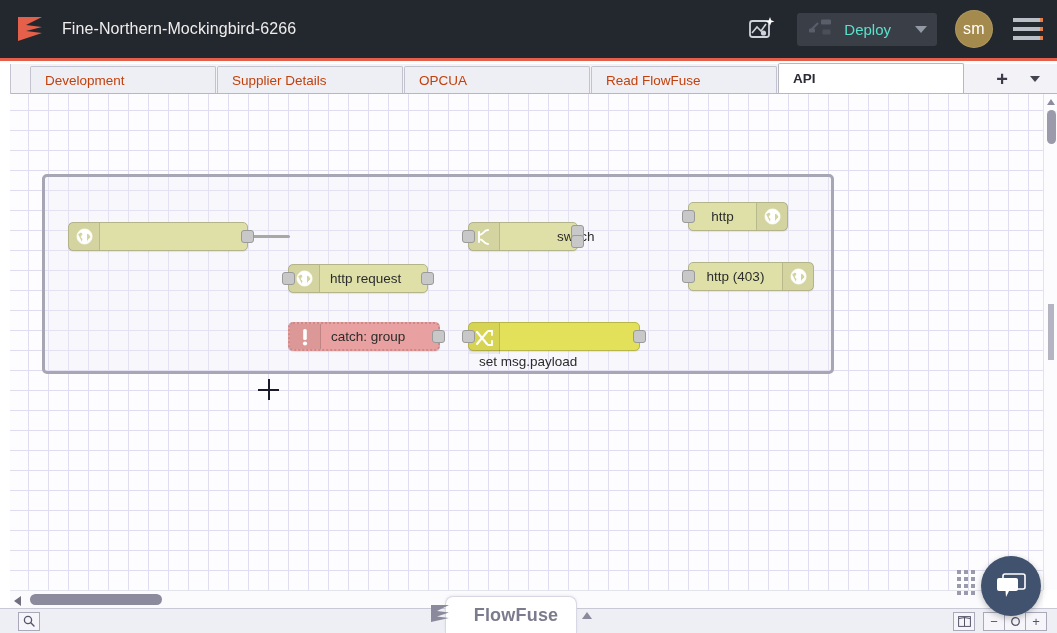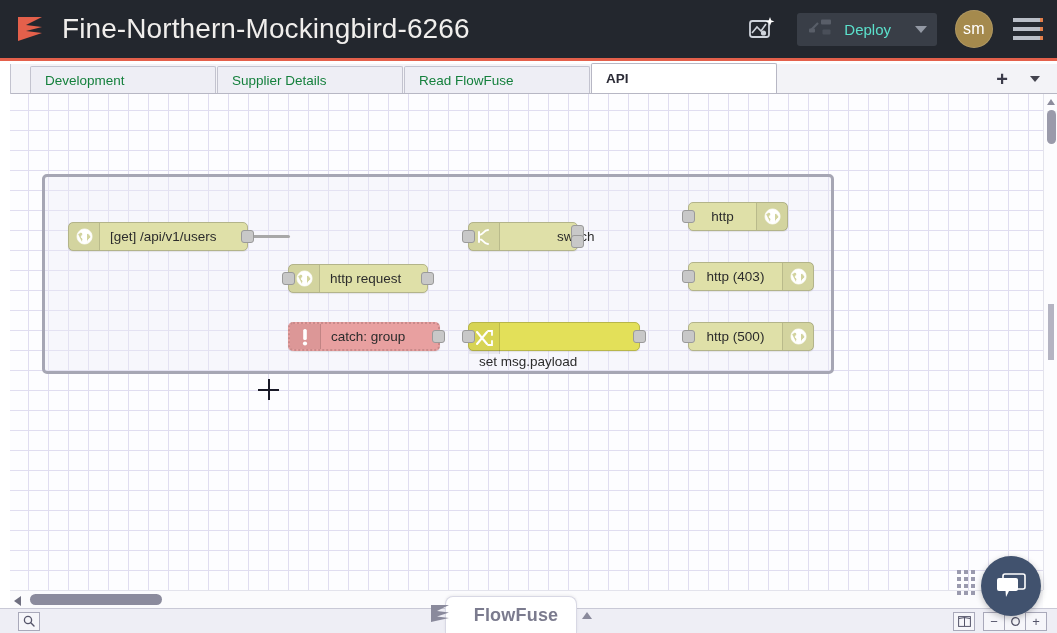--- a/index.html
+++ b/index.html
@@ -17,21 +17,21 @@
     border-bottom: 3px solid #e4604b;
     display: flex; align-items: center;
   }
   #brand-logo {
     margin-left: 16px; width: 30px; height: 28px;
     position: relative; flex: 0 0 auto;
   }
   #brand-logo svg { display: block; }
   #app-title {
     margin-left: 16px;
-    color: #f0eeec; font-size: 28px; font-weight: normal;
+    color: #f0eeec; font-size: 16px; font-weight: normal;
     letter-spacing: .1px; white-space: nowrap;
   }
   #header-right {
     margin-left: auto; display: flex; align-items: center; gap: 0;
     padding-right: 14px;
   }
   #assistant-btn {
     width: 44px; height: 44px; display: flex; align-items: center; justify-content: center;
     cursor: pointer;
   }
@@ -83,21 +83,21 @@
   #tabstrip::before {
     content: ""; position: absolute; left: 0; top: 0; width: 10px; height: 30px;
     background: #fff; border-right: 1px solid #c3c3cf;
   }
   #tabs-wrap { display: flex; align-items: flex-end; margin-left: 30px; }
   .tab {
     height: 27px; min-width: 186px; padding: 0 14px;
     background: #eeeef5; border: 1px solid #c3c3cf; border-bottom: none;
     border-radius: 2px 2px 0 0;
     display: flex; align-items: center;
-    color: #15803d; font-size: 13.5px;
+    color: #c2410c; font-size: 13.5px;
     margin-right: 1px; cursor: pointer; white-space: nowrap;
   }
   .tab.active {
     background: #fff; color: #2b2b36; font-weight: bold;
     height: 30px; border-color: #b7b7c4;
   }
   #tab-actions {
     margin-left: auto; display: flex; align-items: center; height: 29px;
     padding-right: 8px; gap: 4px;
   }
@@ -319,20 +319,21 @@
         <i></i>
     </div>
 
   </div>
 </div>
 
 <div id="tabstrip">
   <div id="tabs-wrap">
     <div class="tab">Development</div>
     <div class="tab">Supplier Details</div>
+    <div class="tab">OPCUA</div>
     <div class="tab">Read FlowFuse</div>
     <div class="tab active">API</div>
   </div>
   <div id="tab-actions">
     <div id="tab-add">+</div>
     <div id="tab-menu">
       <span class="caret-sm"></span>
     </div>
   </div>
 </div>
@@ -358,21 +359,20 @@
       <path d="M631.5 242.5 C 650 242.5, 660 242.5, 678 242.5"></path>
     </g>
   </svg>
 
   <div class="node yellow" style="left:58px;top:128px;width:180px;">
     <div class="node-icon">
       <svg width="17" height="17" viewBox="0 0 17 17">
           <path d="M8.5 1 A7.5 7.5 0 1 0 8.6 1 Z M2 6 L5 4 L7 6 L5 9 L7 11 L6 14 M11 2 L10 5 L13 6 L15 9 L12 12 L11 15" fill="#fff" stroke="#fff" stroke-width=".8"></path>
         </svg>
     </div>
-    <div class="node-label">[get] /api/v1/users</div>
     <div class="port out"></div>
   </div>
 
   <div class="node yellow" style="left:278px;top:128px;width:140px;margin-top:42px;">
     <div class="node-icon">
       <svg width="17" height="17" viewBox="0 0 17 17">
           <path d="M8.5 1 A7.5 7.5 0 1 0 8.6 1 Z M2 6 L5 4 L7 6 L5 9 L7 11 L6 14 M11 2 L10 5 L13 6 L15 9 L12 12 L11 15" fill="#fff" stroke="#fff" stroke-width=".8"></path>
         </svg>
     </div>
     <div class="node-label">http request</div>
@@ -429,29 +429,20 @@
         <path d="M2 3 L12 15 M12 3 L2 15" stroke="#fff" stroke-width="2.1" fill="none" stroke-linecap="round"></path>
         <path d="M13 2 L17 2 L17 6" stroke="#fff" stroke-width="1.8" fill="none" stroke-linecap="round"></path>
         <path d="M13 16 L17 16 L17 12" stroke="#fff" stroke-width="1.8" fill="none" stroke-linecap="round"></path>
       </svg>
     </div>
     <div class="node-label">set msg.payload</div>
     <div class="port in"></div>
     <div class="port out"></div>
   </div>
 
-  <div class="node yellow" style="left:678px;top:228px;width:126px;">
-    <div class="node-label center">http (500)</div>
-    <div class="node-icon right">
-      <svg width="17" height="17" viewBox="0 0 17 17">
-          <path d="M8.5 1 A7.5 7.5 0 1 0 8.6 1 Z M2 6 L5 4 L7 6 L5 9 L7 11 L6 14 M11 2 L10 5 L13 6 L15 9 L12 12 L11 15" fill="#fff" stroke="#fff" stroke-width=".8"></path>
-        </svg>
-    </div>
-    <div class="port in"></div>
-  </div>
 
   <div id="crosshair"></div>
 </div>
 
 <div id="vscroll">
   <div id="vscroll-up"></div>
   <div id="vscroll-thumb"></div>
   <div id="vscroll-thumb2"></div>
 </div>
 

